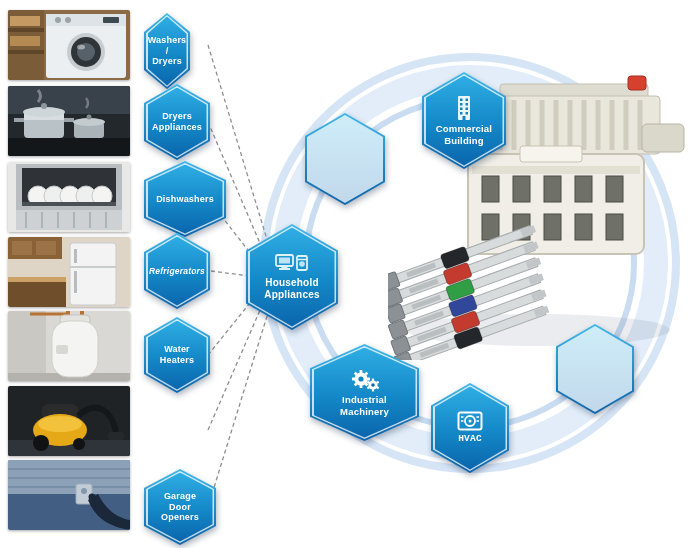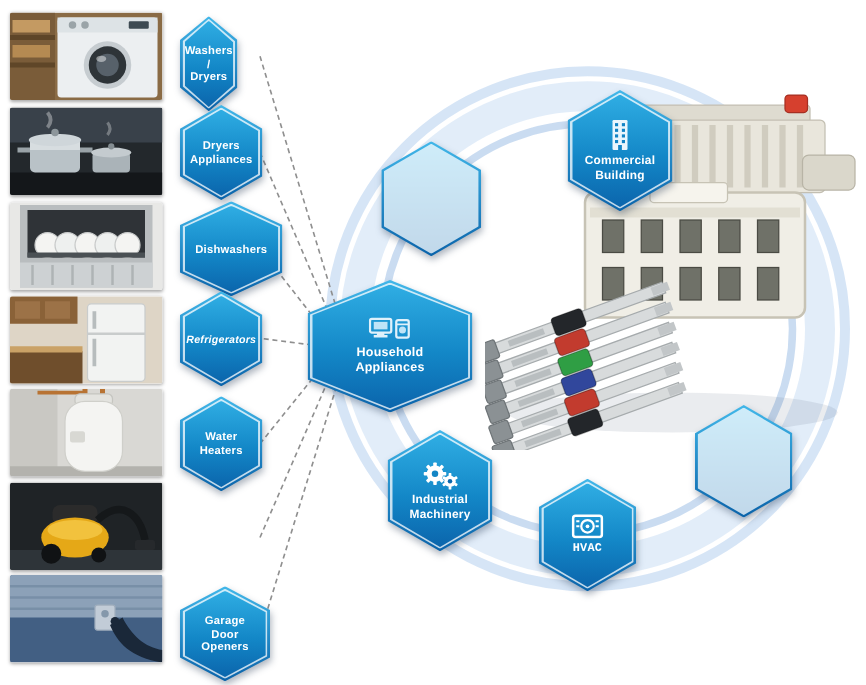--- a/index.html
+++ b/index.html
@@ -294,21 +294,21 @@
   <div class="hex" style="left:144px;top:469px;width:72px;height:76px;">
     <div class="h-bg clip"></div>
     <div class="h-line clip"></div>
     <div class="h-fill clip">
       <span class="h-label">Garage
 Door
 Openers</span>
     </div>
   </div>
 
-  <div class="hex" style="left:246px;top:224px;width:92px;height:106px;padding-left:40px;">
+  <div class="hex" style="left:246px;top:224px;width:92px;height:106px;">
     <div class="h-bg clip"></div>
     <div class="h-line clip"></div>
     <div class="h-fill clip">
       <svg class="h-icon" width="34" height="22" viewBox="0 0 34 22">
         <rect x="1" y="2" width="17" height="11" rx="1.5" fill="none" stroke="#dff1fb" stroke-width="1.8"></rect>
         <rect x="4" y="4.5" width="11" height="6" fill="#bfe4f7"></rect>
         <rect x="6.5" y="13" width="6" height="2" fill="#dff1fb"></rect>
         <rect x="4" y="15" width="11" height="2" fill="#dff1fb"></rect>
         <rect x="22" y="3" width="10" height="14" rx="1.5" fill="none" stroke="#dff1fb" stroke-width="1.8"></rect>
         <circle cx="27" cy="11" r="2.8" fill="#bfe4f7"></circle>
@@ -317,21 +317,21 @@
       <span class="h-label" style="font-size:10px">Household
 Appliances</span>
     </div>
   </div>
 
   <div class="hex" style="left:305px;top:113px;width:80px;height:92px;">
     <div class="h-bg clip"></div>
     <div class="h-line clip"></div>
   </div>
 
-  <div class="hex" style="left:422px;top:72px;width:84px;height:97px;margin-left:32px;">
+  <div class="hex" style="left:422px;top:72px;width:84px;height:97px;">
     <div class="h-bg clip"></div>
     <div class="h-line clip"></div>
     <div class="h-fill clip">
       <svg class="h-icon" width="18" height="26" viewBox="0 0 18 26">
         <rect x="3" y="1" width="12" height="24" rx="1" fill="#eaf6fd"></rect>
         <g fill="#1283c4">
           <rect x="5" y="3.5" width="2.5" height="2.5"></rect>
             <rect x="10.5" y="3.5" width="2.5" height="2.5"></rect>
           <rect x="5" y="8" width="2.5" height="2.5"></rect>
             <rect x="10.5" y="8" width="2.5" height="2.5"></rect>
@@ -362,21 +362,21 @@
         <circle cx="13" cy="10" r="1.5" fill="#ffffff"></circle>
         <line x1="4" y1="6" x2="6.5" y2="6" stroke="#ffffff" stroke-width="1.5"></line>
         <line x1="4" y1="10" x2="6.5" y2="10" stroke="#ffffff" stroke-width="1.5"></line>
         <line x1="19.5" y1="6" x2="22" y2="6" stroke="#ffffff" stroke-width="1.5"></line>
         <line x1="19.5" y1="10" x2="22" y2="10" stroke="#ffffff" stroke-width="1.5"></line>
       </svg>
       <span class="h-label" style="font-size:9.5px">HVAC</span>
     </div>
   </div>
 
-  <div class="hex" style="left:310px;top:344px;width:84px;height:97px;">
+  <div class="hex" style="left:310px;top:344px;width:84px;height:97px;padding-left:25px;">
     <div class="h-bg clip"></div>
     <div class="h-line clip"></div>
     <div class="h-fill clip">
       <svg class="h-icon" width="30" height="24" viewBox="0 0 30 24">
         <g fill="#ffffff">
           <g transform="translate(11,11)">
             <rect x="-1.4" y="-9" width="2.8" height="3.4" rx="0.6"></rect>
             <rect x="-1.4" y="-9" width="2.8" height="3.4" rx="0.6" transform="rotate(45)"></rect>
             <rect x="-1.4" y="-9" width="2.8" height="3.4" rx="0.6" transform="rotate(90)"></rect>
             <rect x="-1.4" y="-9" width="2.8" height="3.4" rx="0.6" transform="rotate(135)"></rect>

